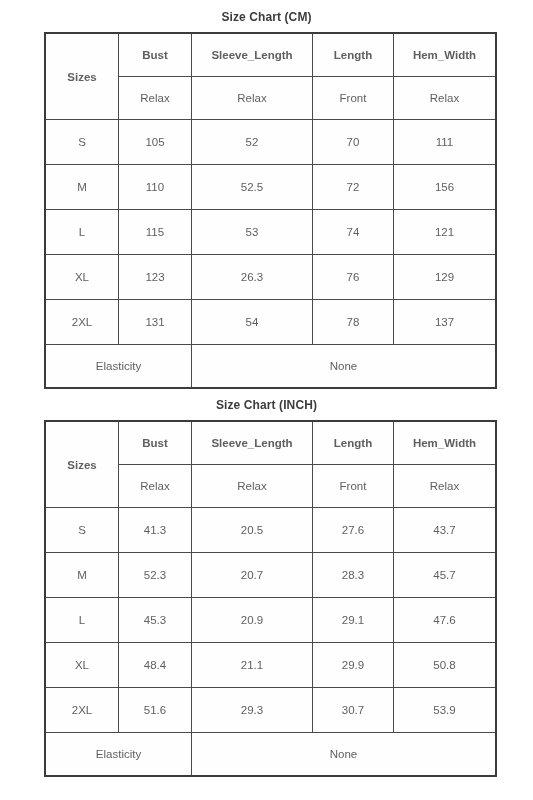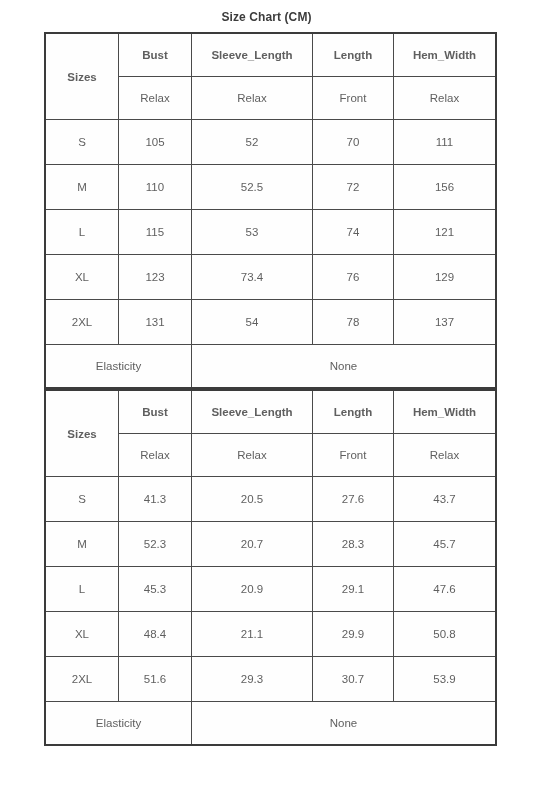--- a/index.html
+++ b/index.html
@@ -107,41 +107,42 @@
         <tr class="data-row">
           <td>L</td>
           <td>115</td>
           <td>53</td>
           <td>74</td>
           <td>121</td>
         </tr>
         <tr class="data-row">
           <td>XL</td>
           <td>123</td>
-          <td>73.4</td>
+          <td>26.3</td>
           <td>76</td>
           <td>129</td>
         </tr>
         <tr class="data-row">
           <td>2XL</td>
           <td>131</td>
           <td>54</td>
           <td>78</td>
           <td>137</td>
         </tr>
 
         <tr class="elastic-row">
           <td colspan="2">Elasticity</td>
           <td colspan="3">None</td>
         </tr>
       </tbody>
     </table>
   </div>
 
   <div class="chart-block" id="block-inch">
+    <div class="chart-title">Size Chart (INCH)</div>
 
     <table class="size-table">
       <tbody>
         <tr class="head-top">
           <td class="col-sizes sizes-cell" rowspan="2">Sizes</td>
           <td class="col-bust">Bust</td>
           <td class="col-sleeve">Sleeve_Length</td>
           <td class="col-length">Length</td>
           <td class="col-hem">Hem_Width</td>
         </tr>

